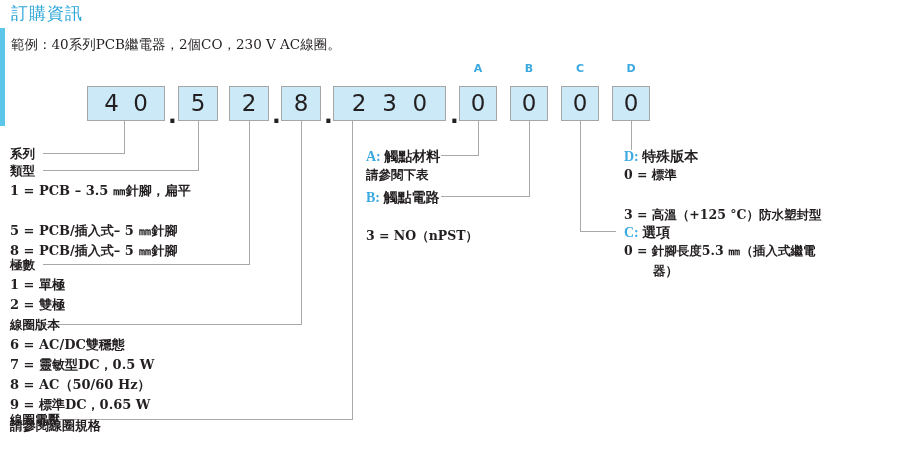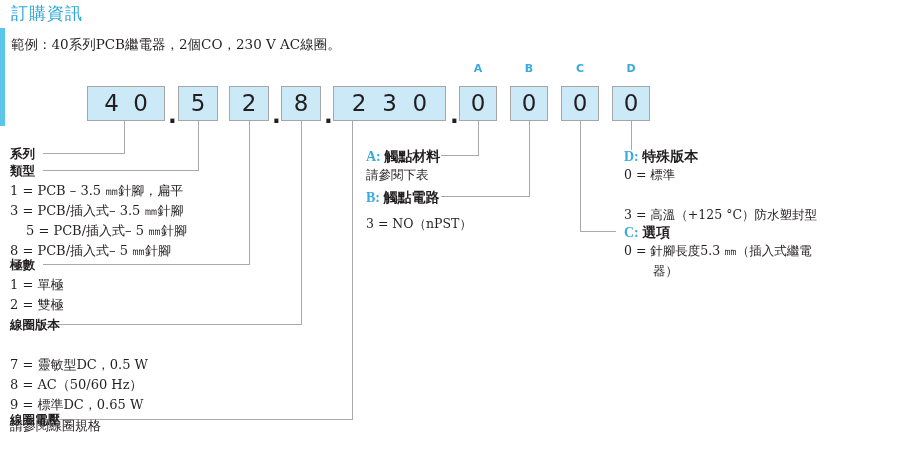--- a/index.html
+++ b/index.html
@@ -60,21 +60,21 @@
 
   
   .ln{position:absolute;background:#a9a9a9;}
   .ln.v{width:1px;}
   .ln.h{height:1px;}
 
   
   .lbl{
     position:absolute;white-space:nowrap;
     font-family:"DejaVu Serif","Liberation Serif",serif;
-    font-size:13px;color:#231f20;
+    font-size:13px;color:#231f20;font-weight:bold;
   }
   .lbl.hd{
     font-weight:700;
     font-family:"DejaVu Sans","Liberation Sans",sans-serif;
     font-size:12.5px;
   }
   .lbl.hd-key{
     font-weight:700;
     font-family:Liberation Serif, serif;
     font-size:14px;
@@ -163,47 +163,47 @@
 
   <div class="ln v" style="left:580px;top:121px;height:110px;"></div>
   <div class="ln h" style="left:580px;top:231px;width:36px;"></div>
 
   <div class="ln v" style="left:631px;top:121px;height:29px;"></div>
 
   <div class="lbl hd" style="left:10px;top:146px;">系列</div>
 
   <div class="lbl hd" style="left:10px;top:163px;">類型</div>
   <div class="lbl" style="left:10px;top:182px;">1 = PCB – 3.5 ㎜針腳，扁平</div>
-  <div class="lbl" style="left:10px;top:202px;">3 = PCB/插入式– 3.5 ㎜針腳</div>
-  <div class="lbl" style="left:26px;top:222px;">5 = PCB/插入式– 5 ㎜針腳</div>
+  <div class="lbl" style="left:10px;top:222px;">5 = PCB/插入式– 5 ㎜針腳</div>
   <div class="lbl" style="left:10px;top:242px;">8 = PCB/插入式– 5 ㎜針腳</div>
 
   <div class="lbl hd" style="left:10px;top:257px;">極數</div>
   <div class="lbl" style="left:10px;top:276px;">1 = 單極</div>
   <div class="lbl" style="left:10px;top:296px;">2 = 雙極</div>
 
   <div class="lbl hd" style="left:10px;top:317px;">線圈版本</div>
+  <div class="lbl" style="left:10px;top:336px;">6 = AC/DC雙穩態</div>
   <div class="lbl" style="left:10px;top:356px;">7 = 靈敏型DC，0.5 W</div>
   <div class="lbl" style="left:10px;top:376px;">8 = AC（50/60 Hz）</div>
   <div class="lbl" style="left:10px;top:396px;">9 = 標準DC，0.65 W</div>
 
   <div class="lbl hd" style="left:10px;top:412px;">線圈電壓</div>
   <div class="lbl" style="left:10px;top:417px;">請參閱線圈規格</div>
 
   <div class="lbl hd-key" style="left:366px;top:148px;">
     <span class="keyletter">A:</span>
     <span>觸點材料</span>
   </div>
   <div class="lbl sm" style="left:366px;top:167px;">請參閱下表</div>
 
   <div class="lbl hd-key" style="left:366px;top:189px;">
     <span class="keyletter">B:</span>
     <span>觸點電路</span>
   </div>
-  <div class="lbl sm" style="left:366px;top:216px;">3 = NO（nPST）</div>
+  <div class="lbl sm" style="left:366px;top:228px;">3 = NO（nPST）</div>
 
   <div class="lbl hd-key" style="left:624px;top:148px;">
     <span class="keyletter">D:</span>
     <span>特殊版本</span>
   </div>
   <div class="lbl sm" style="left:624px;top:167px;">0 = 標準</div>
   <div class="lbl sm" style="left:624px;top:207px;">3 = 高溫（+125 °C）防水塑封型</div>
 
   <div class="lbl hd-key" style="left:624px;top:224px;">
     <span class="keyletter">C:</span>

